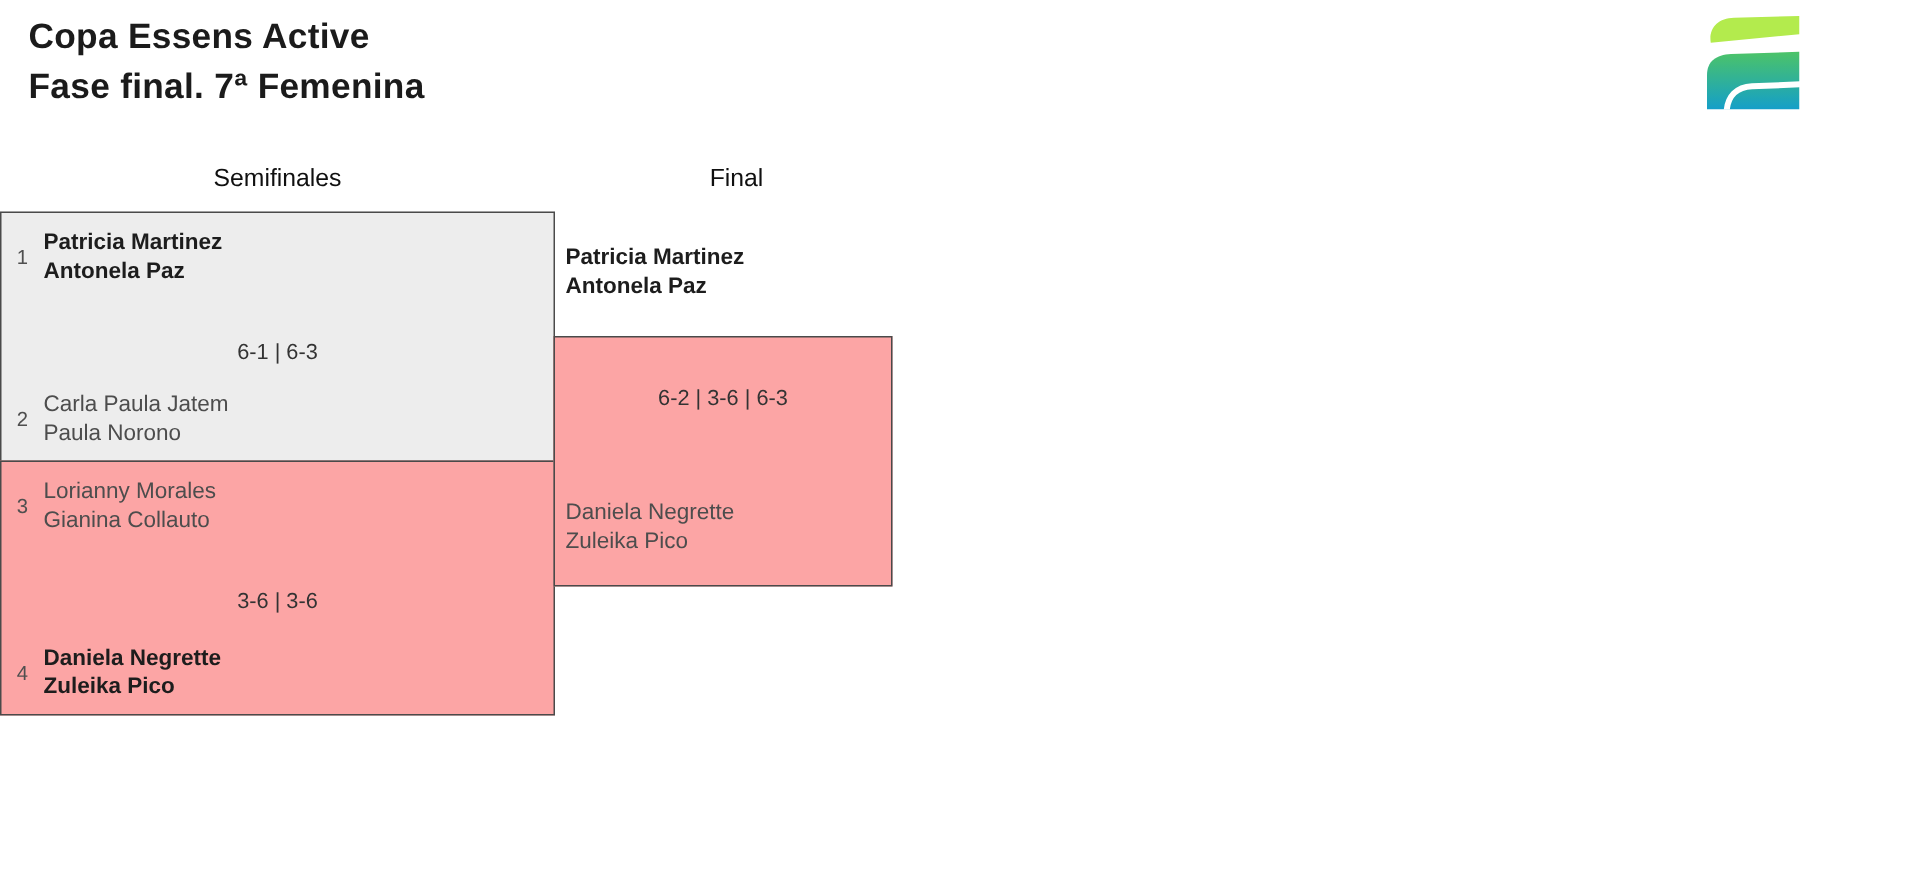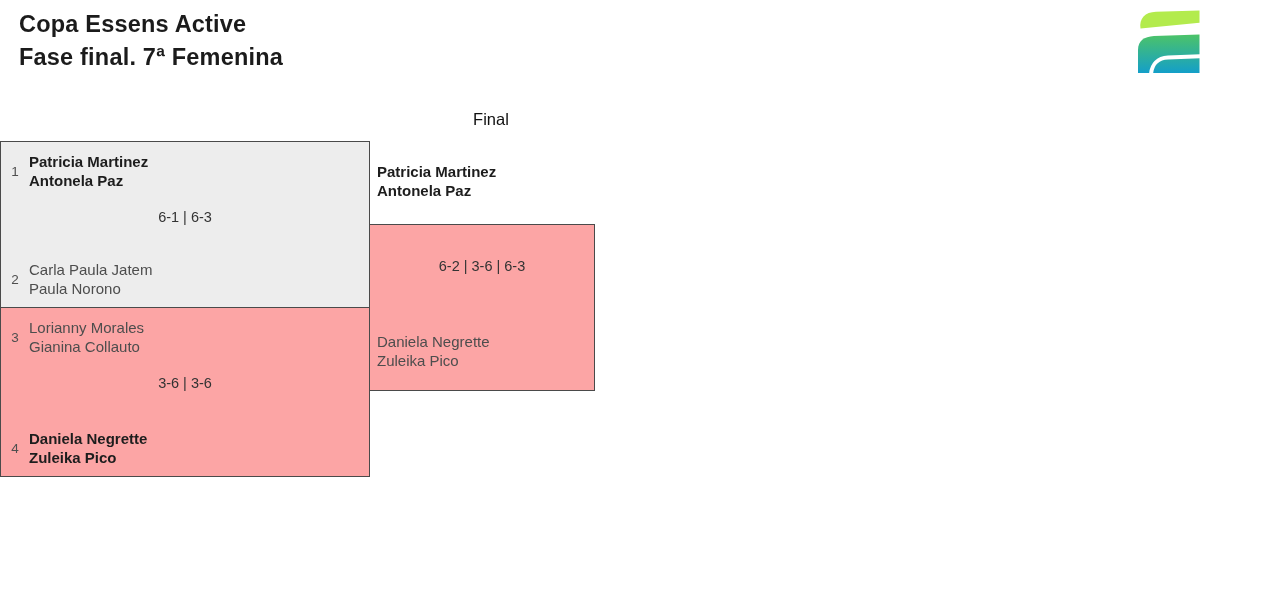--- a/index.html
+++ b/index.html
@@ -64,21 +64,21 @@
     min-width: 10px;
     text-align: center;
   }
   .names { font-size: 15px; line-height: 19px; color: #4d4d4d; }
   .winner .names, .names.winner { font-weight: 700; color: #1d1d1d; }
 
   .score {
     position: absolute;
     left: 0;
     width: 100%;
-    top: 67px;
+    top: 85px;
     text-align: center;
     font-size: 14.5px;
     line-height: 17px;
     color: #333333;
   }
   .match.final-box .score { top: 33px; }
 
   
   .final-team-top {
     position: absolute;
@@ -115,20 +115,21 @@
           <stop offset="0" stop-color="#4cc368"></stop>
           <stop offset="1" stop-color="#149fc9"></stop>
         </linearGradient>
       </defs>
       <path d="M 2.5,18.5 C 1,9 7,2 18,1.8 L 61.5,0.6 L 61.5,12.8 Z" fill="#b3eb4d"></path>
       <path d="M 0,63 L 0,40 C 0,31 6,26.5 16,26 L 61.5,24.5 L 61.5,63 Z" fill="url(#lg-teal)"></path>
       <path d="M 13,65 C 13.5,54 20,48 30,47.5 L 63,46.2" stroke="#ffffff" stroke-width="4" fill="none"></path>
     </svg>
   </div>
 
+  <div class="col-header semis">Semifinales</div>
   <div class="col-header final-col">Final</div>
 
   <div class="match sf1">
     <div class="team-row t-top winner">
       <span class="seed">1</span>
       <span class="names">
         <div>Patricia Martinez</div>
         <div>Antonela Paz</div>
       </span>
     </div>

